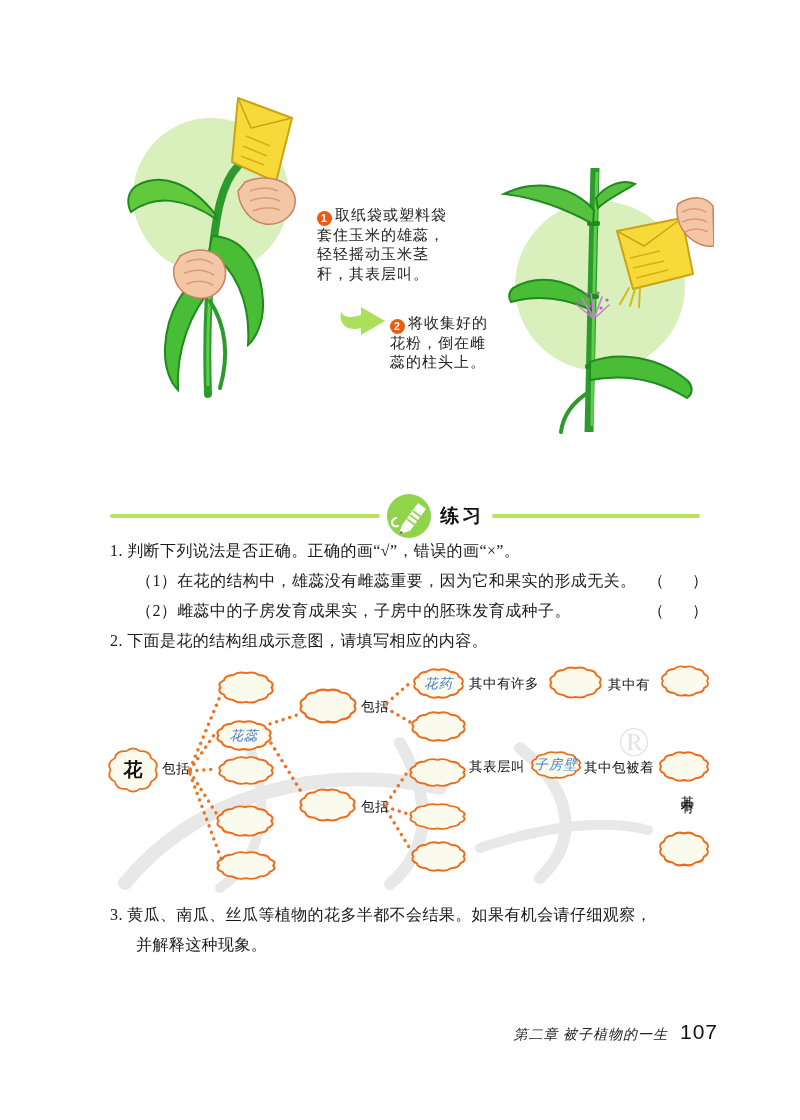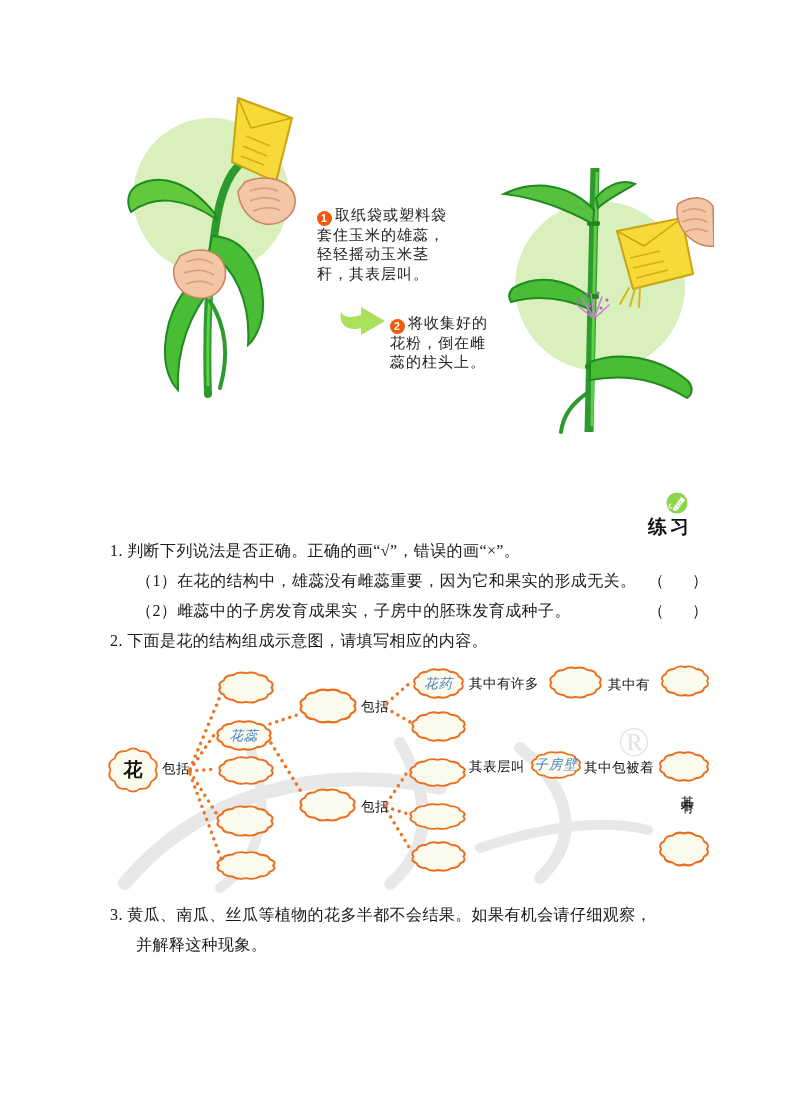--- a/index.html
+++ b/index.html
@@ -10,21 +10,21 @@
 
   
   .step{position:absolute;font-size:15px;line-height:19.5px;letter-spacing:1px;color:#222;white-space:nowrap;}
   .badge{display:inline-flex;width:15px;height:15px;border-radius:50%;background:#ee5a10;color:#fff;
          font-family:"Liberation Sans",sans-serif;font-size:10.5px;font-weight:bold;
          align-items:center;justify-content:center;margin-right:3px;position:relative;top:2px;}
 
   .caption{position:absolute;left:60px;top:431px;width:700px;text-align:center;font-size:15.5px;letter-spacing:1px;}
 
   
-  .ex-header{position:absolute;left:110px;right:100px;top:492px;height:48px;display:flex;align-items:flex-end;flex-direction:column;}
+  .ex-header{position:absolute;left:110px;right:100px;top:492px;height:48px;display:flex;align-items:center;}
   .hline{height:3.5px;background:#b7e55e;border-radius:2px;}
   .hline.l{flex:1.3;}
   .hline.r{flex:1;}
   .ex-title{font-family:"Liberation Sans",sans-serif;font-weight:bold;font-size:19px;
             letter-spacing:3px;margin:0 8px 0 8px;color:#111;}
   .ex-icon{margin-left:6px;}
 
   
   .questions{position:absolute;left:110px;top:536px;width:604px;font-size:16px;line-height:30px;letter-spacing:0.4px;}
   .qi{padding-left:26px;display:flex;}
@@ -292,14 +292,18 @@
     <div class="conn" style="left:369px;top:102px">其表层叫</div>
     <div class="conn" style="left:484px;top:103px">其中包被着</div>
     <div class="conn vert" style="left:578px;top:128px">其中有</div>
   </div>
 
   <div class="q3">
     <div>3. 黄瓜、南瓜、丝瓜等植物的花多半都不会结果。如果有机会请仔细观察，</div>
     <div class="indent">并解释这种现象。</div>
   </div>
 
+  <div class="footer">
+    <span class="chapter">第二章 被子植物的一生</span>
+    <span class="pagenum">107</span>
+  </div>
 
 </div>
 
 </body></html>

